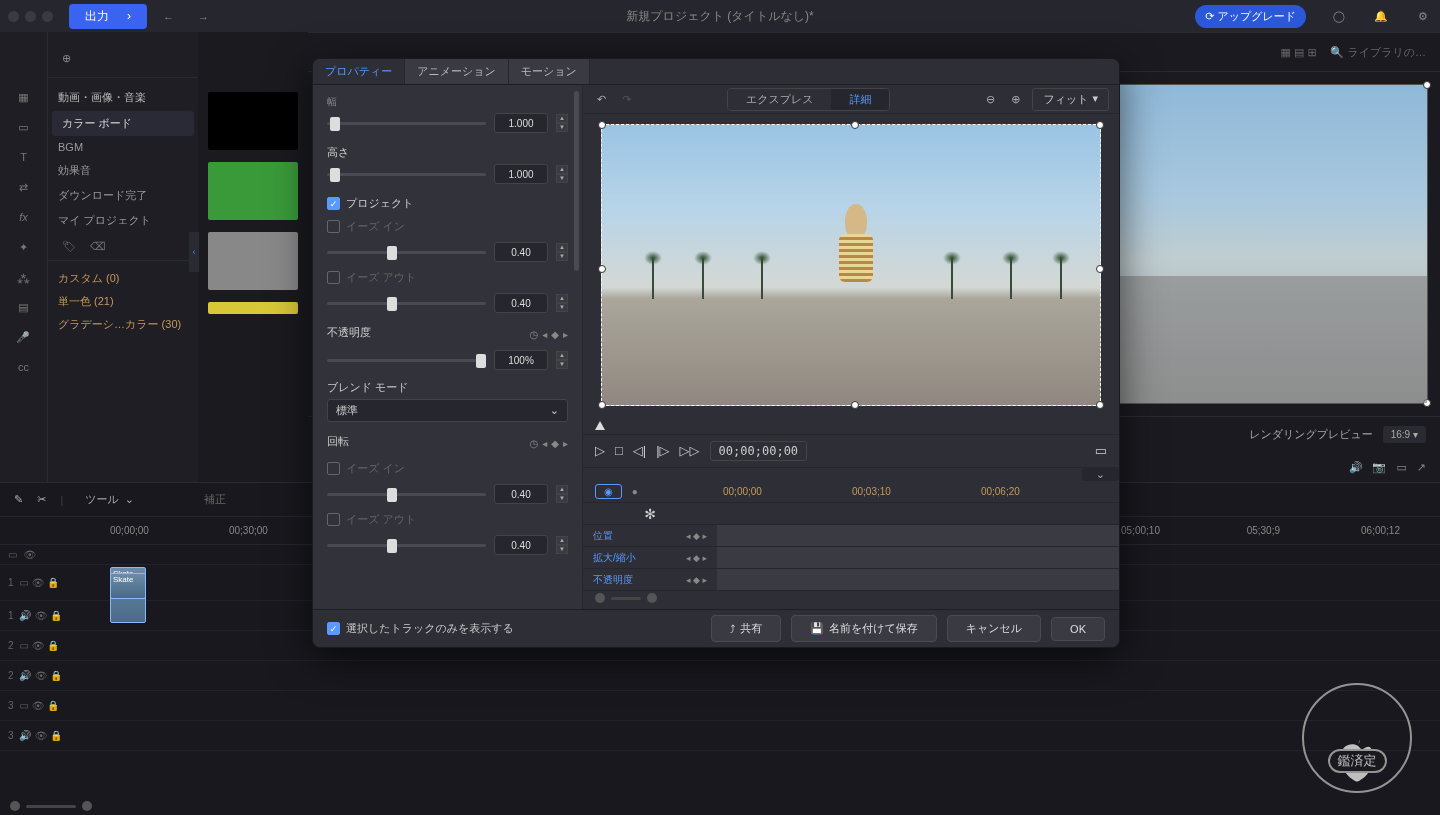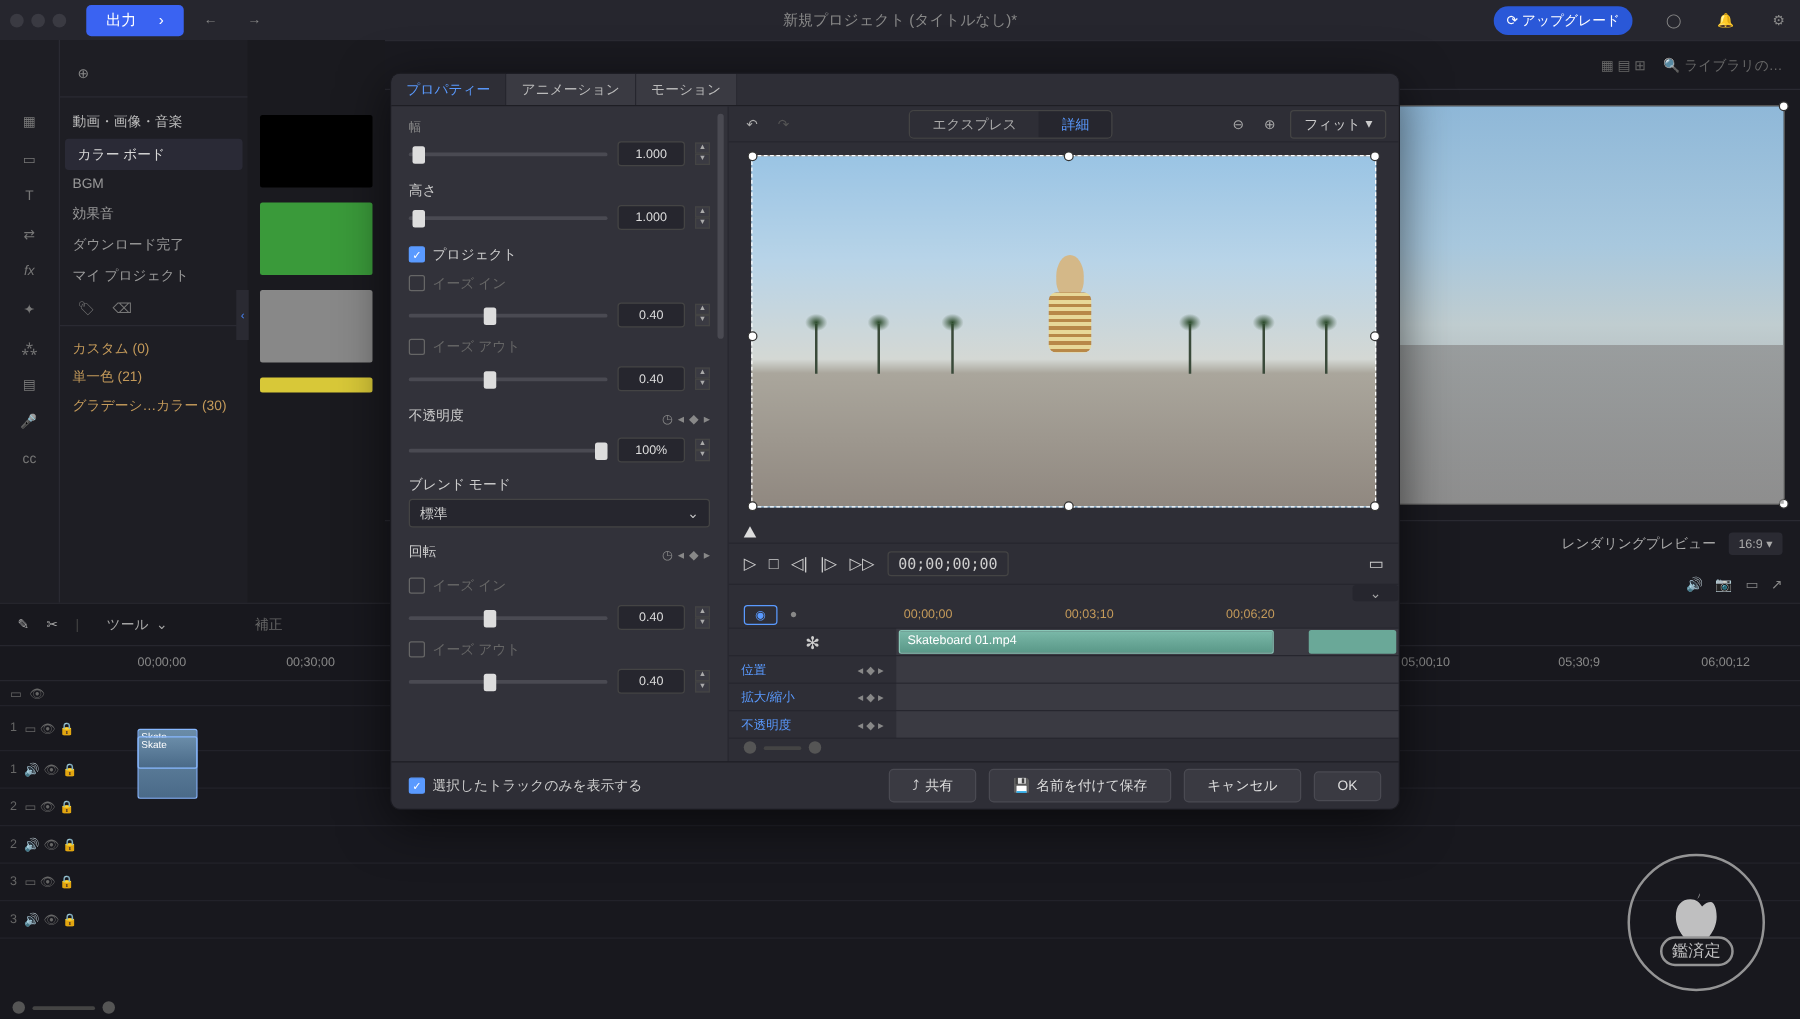--- a/index.html
+++ b/index.html
@@ -44,21 +44,21 @@
 
 .timeline { background: #18181e; height: 333px; border-top:1px solid #2a2a32; display:flex; flex-direction:column; }
 .tl-tools { height:34px; display:flex; align-items:center; padding:0 14px; gap:14px; border-bottom:1px solid #26262e; }
 .tl-tool { color:#aaa; cursor:pointer; }
 .tl-dd { display:flex; align-items:center; gap:6px; color:#aaa; padding:3px 8px; }
 .tl-ruler { height:28px; display:flex; align-items:center; padding-left:110px; gap:80px; color:#888; font-size:10px; border-bottom:1px solid #26262e; position:relative; }
 .tl-body { flex:1; overflow:hidden; }
 .tl-row { height:30px; display:flex; align-items:center; border-bottom:1px solid #22222a; }
 .tl-row-head { width:100px; display:flex; align-items:center; gap:6px; padding:0 8px; color:#666; font-size:10px; }
 .tl-row-content { flex:1; position:relative; height:100%; }
-.clip { position:absolute; left:10px; top:2px; width:48px; height:56px; background:linear-gradient(180deg,#6a8ca8,#4a6a88); border:1px solid #88b8ff; border-radius:2px; font-size:8px; color:#fff; padding:1px 2px; overflow:hidden;margin-top:16px; }
+.clip { position:absolute; left:10px; top:2px; width:36px; height:56px; background:linear-gradient(180deg,#6a8ca8,#4a6a88); border:1px solid #88b8ff; border-radius:2px; font-size:8px; color:#fff; padding:1px 2px; overflow:hidden; }
 .tl-row.header-row { height:20px; }
 .tl-bottom { height:18px; display:flex; align-items:center; padding:0 10px; gap:6px; }
 .zoom-dot { width:10px; height:10px; border-radius:50%; background:#555; }
 .zoom-line { width:50px; height:3px; background:#444; border-radius:2px; }
 
 
 .modal { position:absolute; left:312px; top:58px; width:808px; height:590px; background:#2e2e36; border:1px solid #1a1a20; border-radius:8px; box-shadow:0 10px 40px rgba(0,0,0,.6); display:flex; flex-direction:column; overflow:hidden; }
 .m-titlebar { height:24px; display:flex; align-items:center; padding:0 10px; }
 .m-traffic { display:flex; gap:6px; }
 .m-traffic span:nth-child(1){ width:11px;height:11px;border-radius:50%;background:#ff5f57; }
@@ -128,21 +128,21 @@
 .m-clip2 { position:absolute; right:2px; top:1px; height:19px; width:70px; background:#6aa898; border-radius:2px; }
 .kf-diamond { color:#888; font-size:9px; }
 .m-kf-zoom { height:14px; padding:0 12px; display:flex; align-items:center; gap:6px; }
 
 .m-footer { height:38px; display:flex; align-items:center; padding:0 14px; gap:10px; border-top:1px solid #1e1e24; }
 .m-foot-check { display:flex; align-items:center; gap:6px; color:#ccc; font-size:11px; }
 .m-foot-btn { background:#3a3a42; border:1px solid #4a4a52; padding:5px 18px; border-radius:4px; color:#ddd; font-size:11px; cursor:pointer; display:flex; gap:5px; align-items:center; }
 .m-spacer { flex:1; }
 
 
-.watermark { position:absolute; right:28px; bottom:22px; width:110px; height:110px; border:2px solid #aaa; border-radius:50%; display:flex; align-items:center; justify-content:center; opacity:.85; }
+.watermark { position:absolute; right:28px; bottom:22px; width:110px; height:110px; border:2px solid #aaa; border-radius:50%; display:flex; align-items:flex-end; justify-content:center; opacity:.85; }
 .watermark svg { width:56px; }
 .wm-label { position:absolute; bottom:18px; font-size:13px; color:#ddd; border:2px solid #aaa; border-radius:14px; padding:1px 8px; background:#1a1a1f; }
 </style>
 </head>
 <body>
 
 <div class="topbar">
   <div class="traffic">
       <span></span>
       <span></span>
@@ -477,24 +477,20 @@
           <div class="mark">
               <div class="chip">◉</div>
               <span style="color:#888">●</span>
             </div>
           <span>00;00;00</span>
             <span>00;03;10</span>
             <span>00;06;20</span>
         </div>
         <div class="m-kf-row">
           <div class="m-kf-label star">✻</div>
-          <div class="m-kf-track">
-              <div class="m-clip">Skateboard 01.mp4</div>
-              <div class="m-clip2"></div>
-            </div>
         </div>
         <div class="m-kf-row">
             <div class="m-kf-label">
               <span>位置</span>
               <span class="kf-diamond">◂ ◆ ▸</span>
             </div>
             <div class="m-kf-track"></div>
           </div>
         <div class="m-kf-row">
             <div class="m-kf-label">

